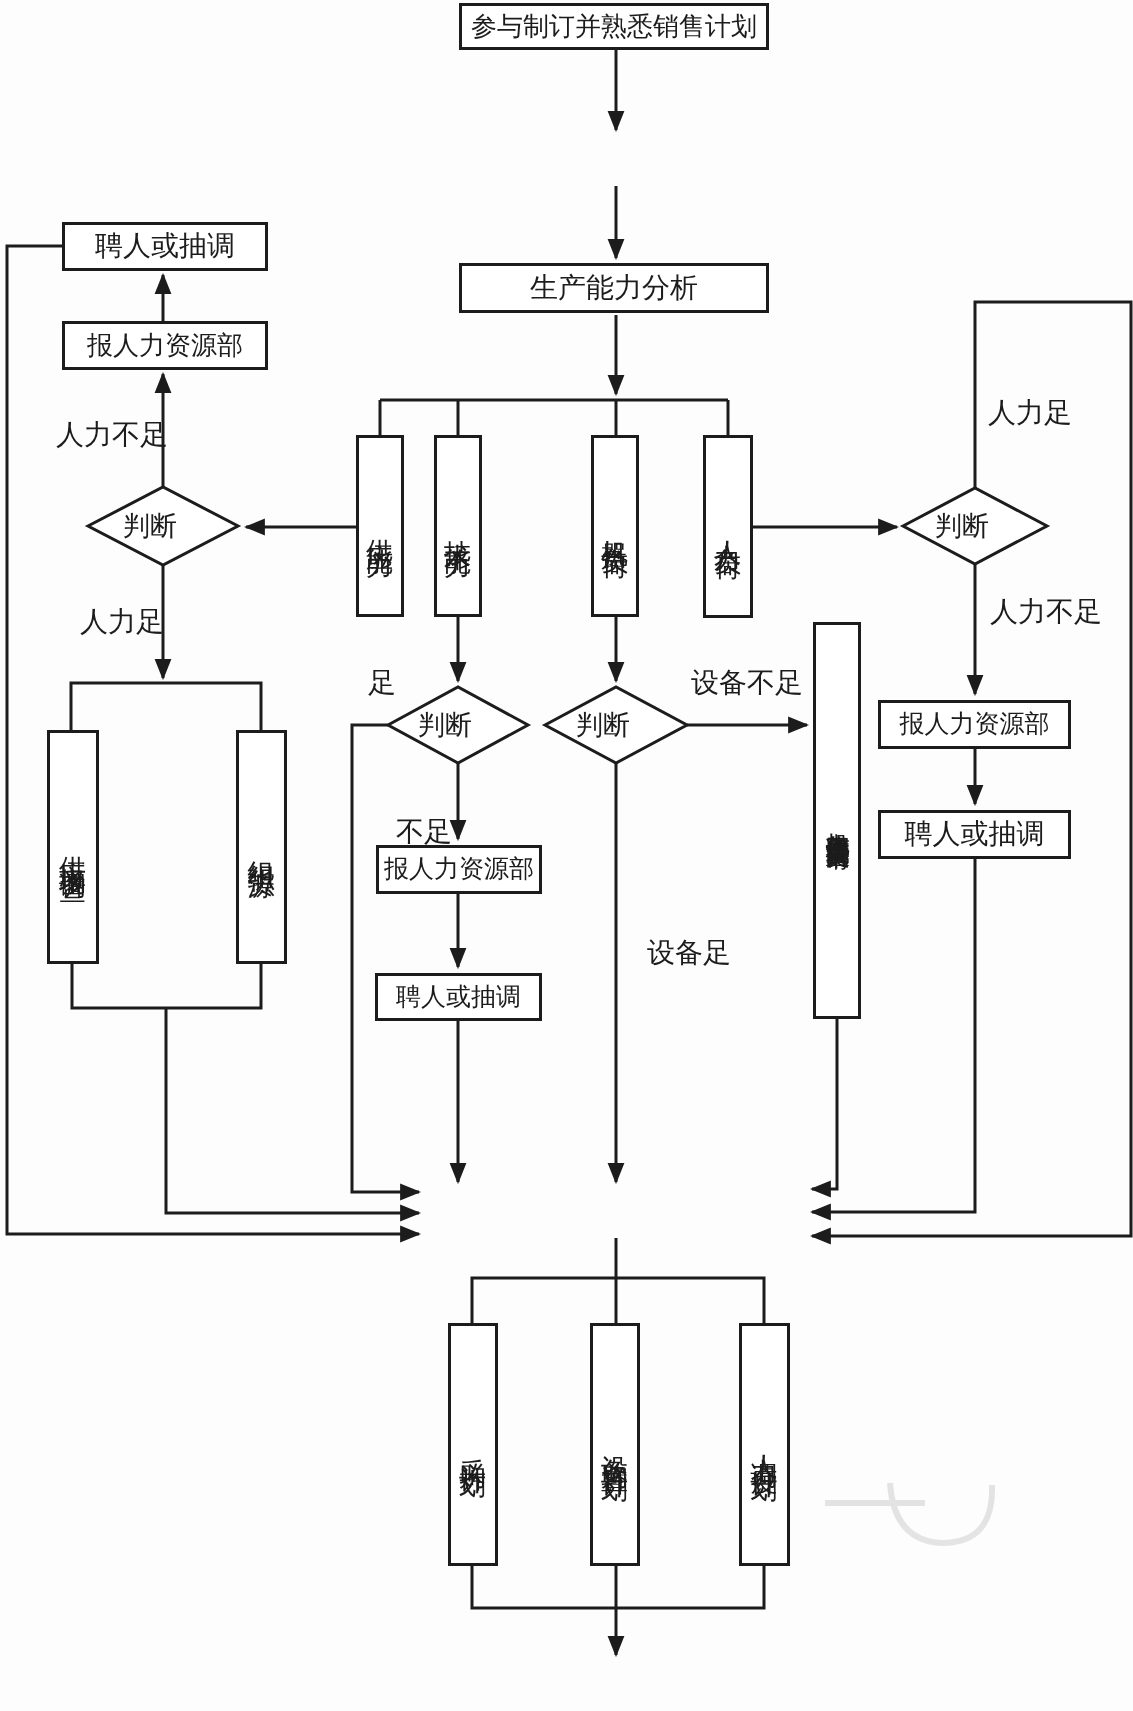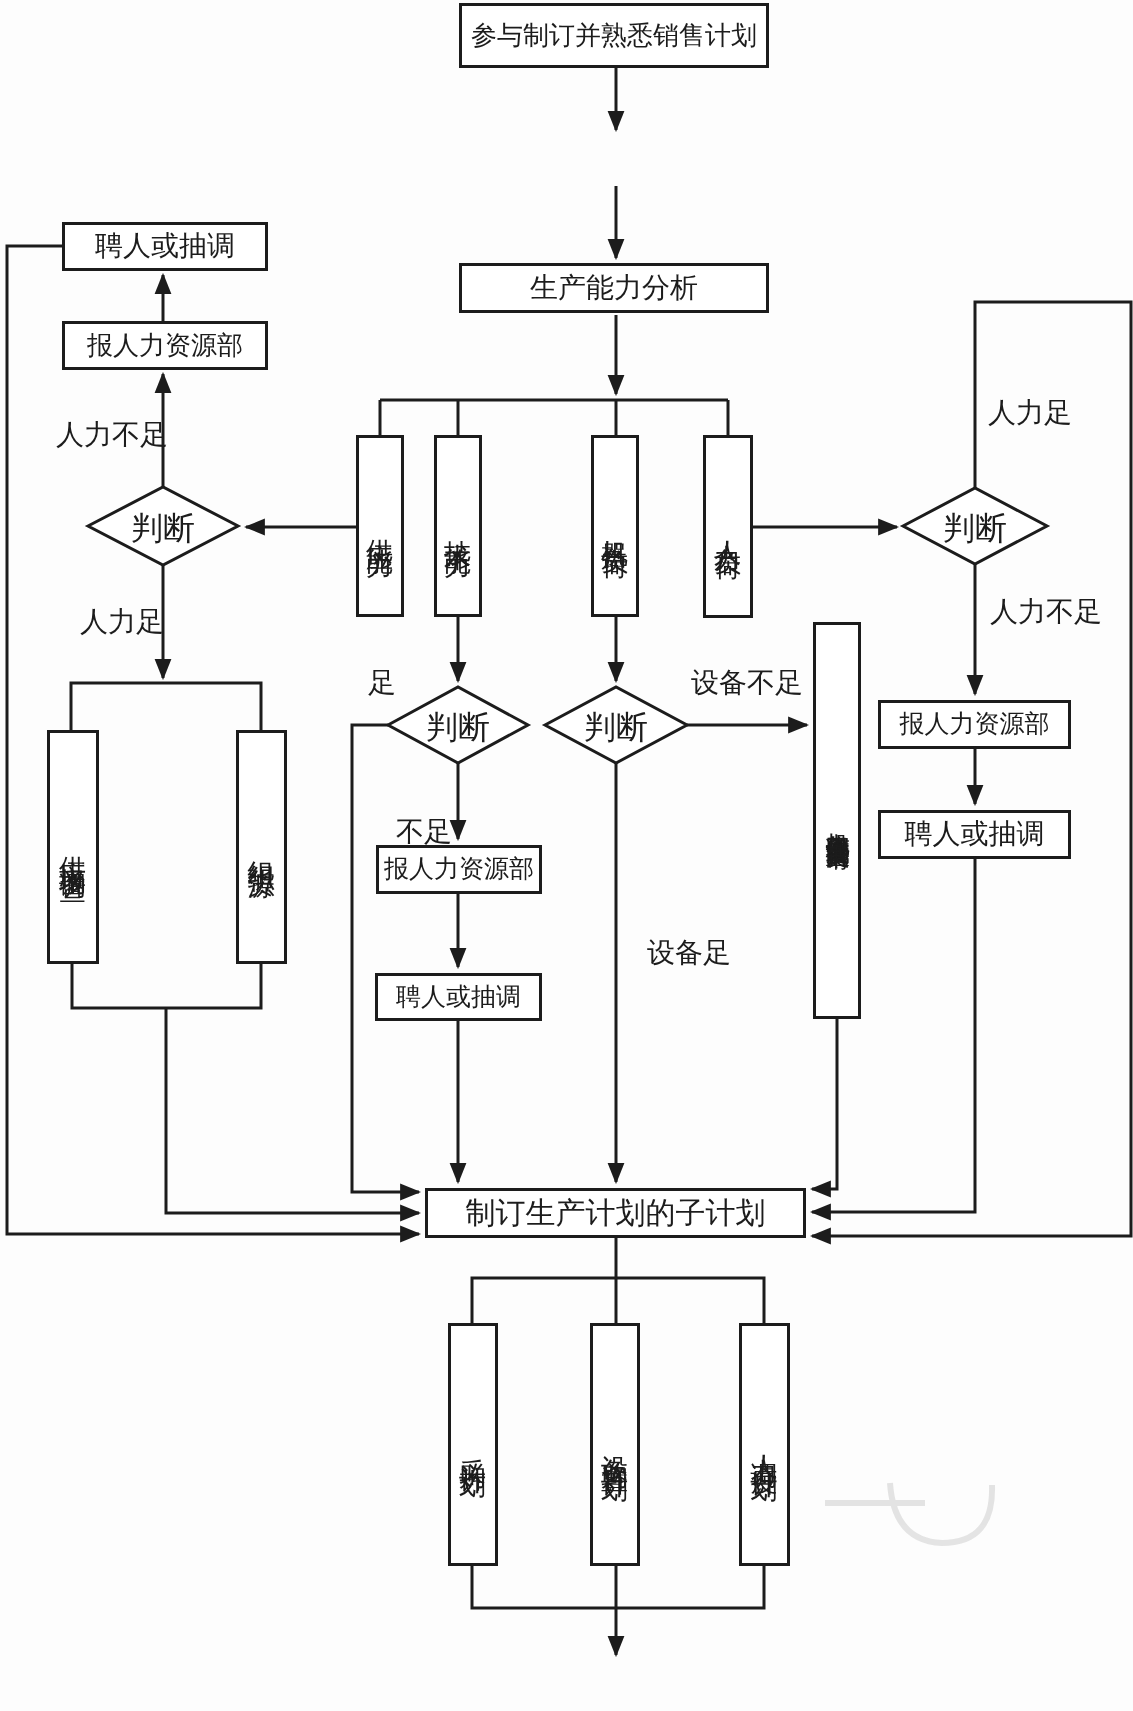--- a/index.html
+++ b/index.html
@@ -25,22 +25,22 @@
   }
   .fs26{font-size:26px;}
   .fs25{font-size:25px;}
   .fs24{font-size:24px;letter-spacing:1px;}
   .fs30{font-size:30px;}
   .lbl{
     position:absolute;font-size:28px;white-space:nowrap;
     line-height:1;color:#1c1c1c;
   }
   .dtext{
-    position:absolute;font-size:32px;line-height:1;color:#1c1c1c;
-    text-align:center;white-space:nowrap;
+    position:absolute;font-size:27px;line-height:1;color:#1c1c1c;
+    text-align:left;white-space:nowrap;
   }
 </style>
 </head>
 <body>
 
 <div id="stage">
 
   <svg id="wires" viewBox="0 0 1133 1711" xmlns="http://www.w3.org/2000/svg">
     <defs>
       <marker id="arr" viewBox="0 0 10 10" refX="9" refY="5" markerWidth="7" markerHeight="7" orient="auto-start-reverse">
@@ -110,21 +110,21 @@
       <polygon points="545,725 616,687 687,725 616,763"></polygon>
       <polygon points="903,526 975,488 1047,526 975,564"></polygon>
     </g>
 
     <g stroke="#cfcfcf" stroke-width="6" fill="none" opacity="0.55">
       <path d="M825 1503 H925"></path>
       <path d="M890 1483 q4 58 52 60 q52 0 50 -58"></path>
     </g>
   </svg>
 
-  <div class="box fs26" style="left:459px;top:3px;width:310px;height:65px;">参与制订并熟悉销售计划</div>
+  <div class="box fs26" style="left:459px;top:3px;width:310px;height:47px;">参与制订并熟悉销售计划</div>
   <div class="box" style="left:459px;top:263px;width:310px;height:50px;font-family:Liberation Serif, serif;">生产能力分析</div>
 
   <div class="box" style="left:62px;top:222px;width:206px;height:49px;">聘人或抽调</div>
   <div class="box fs26" style="left:62px;top:321px;width:206px;height:49px;">报人力资源部</div>
 
   <div class="box vbox" style="left:356px;top:435px;width:48px;height:182px;">供应能力</div>
   <div class="box vbox" style="left:434px;top:435px;width:48px;height:182px;">技术能力</div>
   <div class="box vbox" style="left:591px;top:435px;width:48px;height:182px;">机器负荷</div>
   <div class="box vbox" style="left:703px;top:435px;width:50px;height:183px;">人力负荷</div>
 
@@ -132,21 +132,20 @@
   <div class="box vbox" style="left:236px;top:730px;width:51px;height:234px;">组织货源</div>
 
   <div class="box fs25" style="left:376px;top:845px;width:166px;height:49px;">报人力资源部</div>
   <div class="box fs25" style="left:375px;top:973px;width:167px;height:48px;">聘人或抽调</div>
 
   <div class="box vbox fs24" style="left:813px;top:622px;width:48px;height:397px;">机电部作设备调度或提交购置申请</div>
 
   <div class="box fs25" style="left:878px;top:700px;width:193px;height:49px;">报人力资源部</div>
   <div class="box" style="left:878px;top:810px;width:193px;height:49px;">聘人或抽调</div>
 
-  <div class="box fs30" style="left:425px;top:1188px;width:381px;height:50px;">制订生产计划的子计划</div>
 
   <div class="box vbox" style="left:448px;top:1323px;width:50px;height:243px;">采购计划</div>
   <div class="box vbox" style="left:590px;top:1323px;width:50px;height:243px;">设备购置计划</div>
   <div class="box vbox" style="left:739px;top:1323px;width:51px;height:243px;">人力调度计划</div>
 
 
   <div class="dtext" style="left:123px;top:512px;width:80px;">判断</div>
   <div class="dtext" style="left:418px;top:711px;width:80px;">判断</div>
   <div class="dtext" style="left:576px;top:711px;width:80px;">判断</div>
   <div class="dtext" style="left:935px;top:512px;width:80px;">判断</div>

